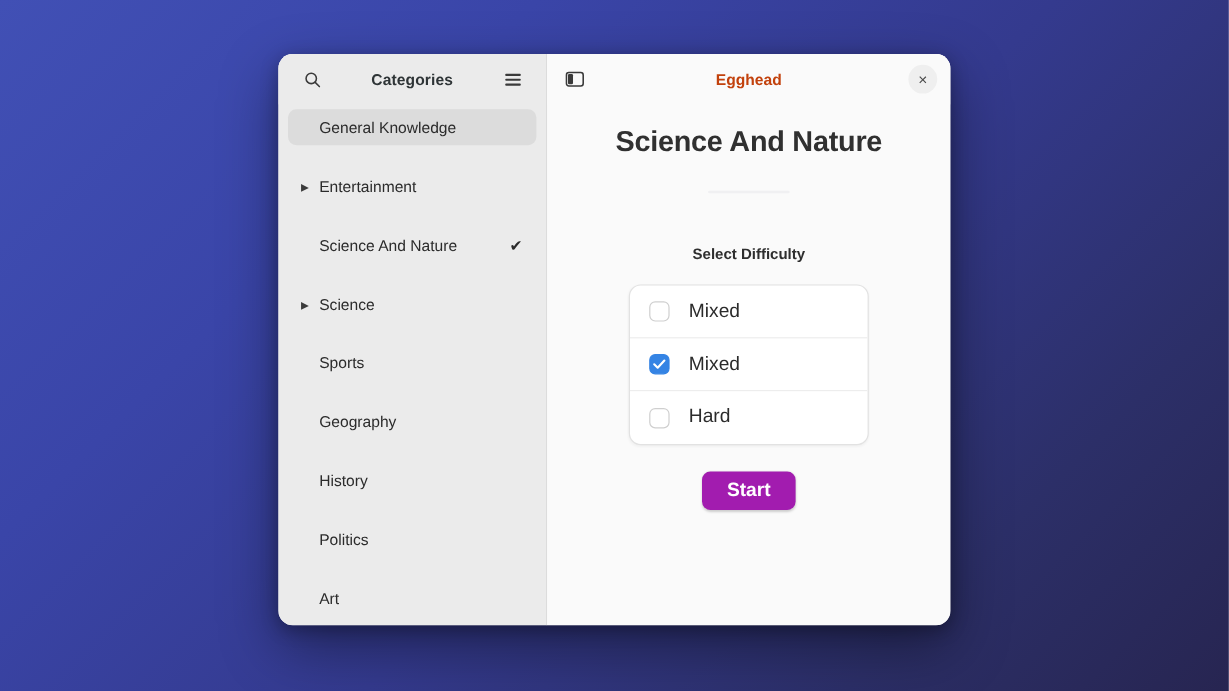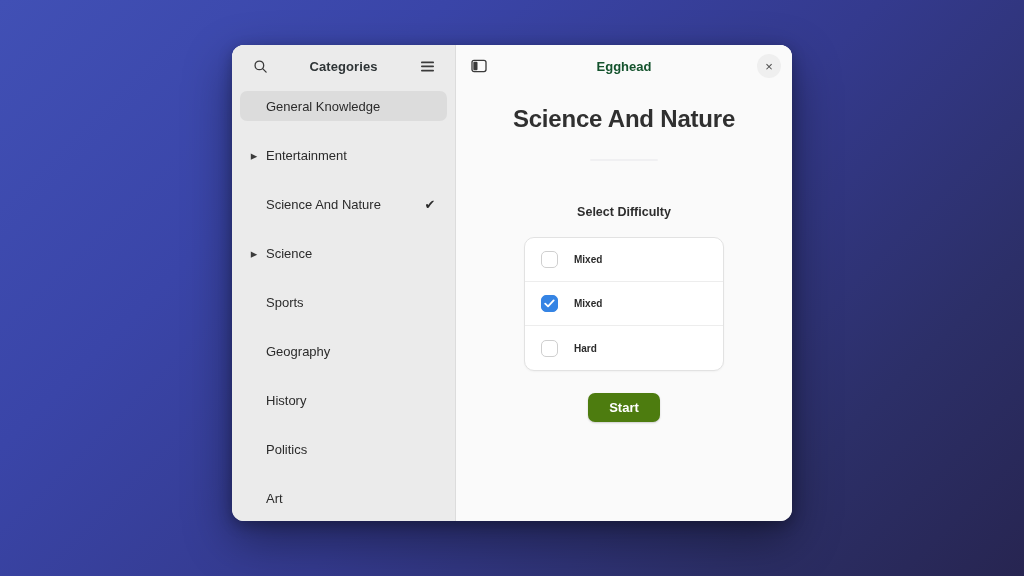--- a/index.html
+++ b/index.html
@@ -138,21 +138,21 @@
     align-items: center;
     padding: 0 11px;
     background: #fafafa;
   }
 
   #content-title {
     flex: 1;
     text-align: center;
     font-size: 13px;
     font-weight: bold;
-    color: #14532d;
+    color: #c2410c;
   }
 
   #close-button {
     width: 24px;
     height: 24px;
     border-radius: 50%;
     background: #efefef;
     color: #4a4a4a;
     display: flex;
     align-items: center;
@@ -227,30 +227,29 @@
   .diff-box.checked {
     background: #3584e4;
     border-color: #3584e4;
   }
 
   .diff-box svg { display: block; }
   .diff-box:not(.checked) svg { visibility: hidden; }
 
   .diff-label {
     padding-left: 16px;
-    font-size: 10px;
+    font-size: 16px;
     color: #2b2b2b;
-    font-weight: bold;
   }
 
   #start-button {
     margin-top: 22px;
-    background: #4d7c0f;
+    background: #a21caf;
     color: #ffffff;
-    font-size: 13px;
+    font-size: 16px;
     font-weight: bold;
     padding: 7px 21px;
     border-radius: 7px;
     border: none;
     font-family: "Liberation Sans", sans-serif;
     box-shadow: 0 1px 2px rgba(0,0,0,0.18);
   }
 </style>
 </head>
 <body>

